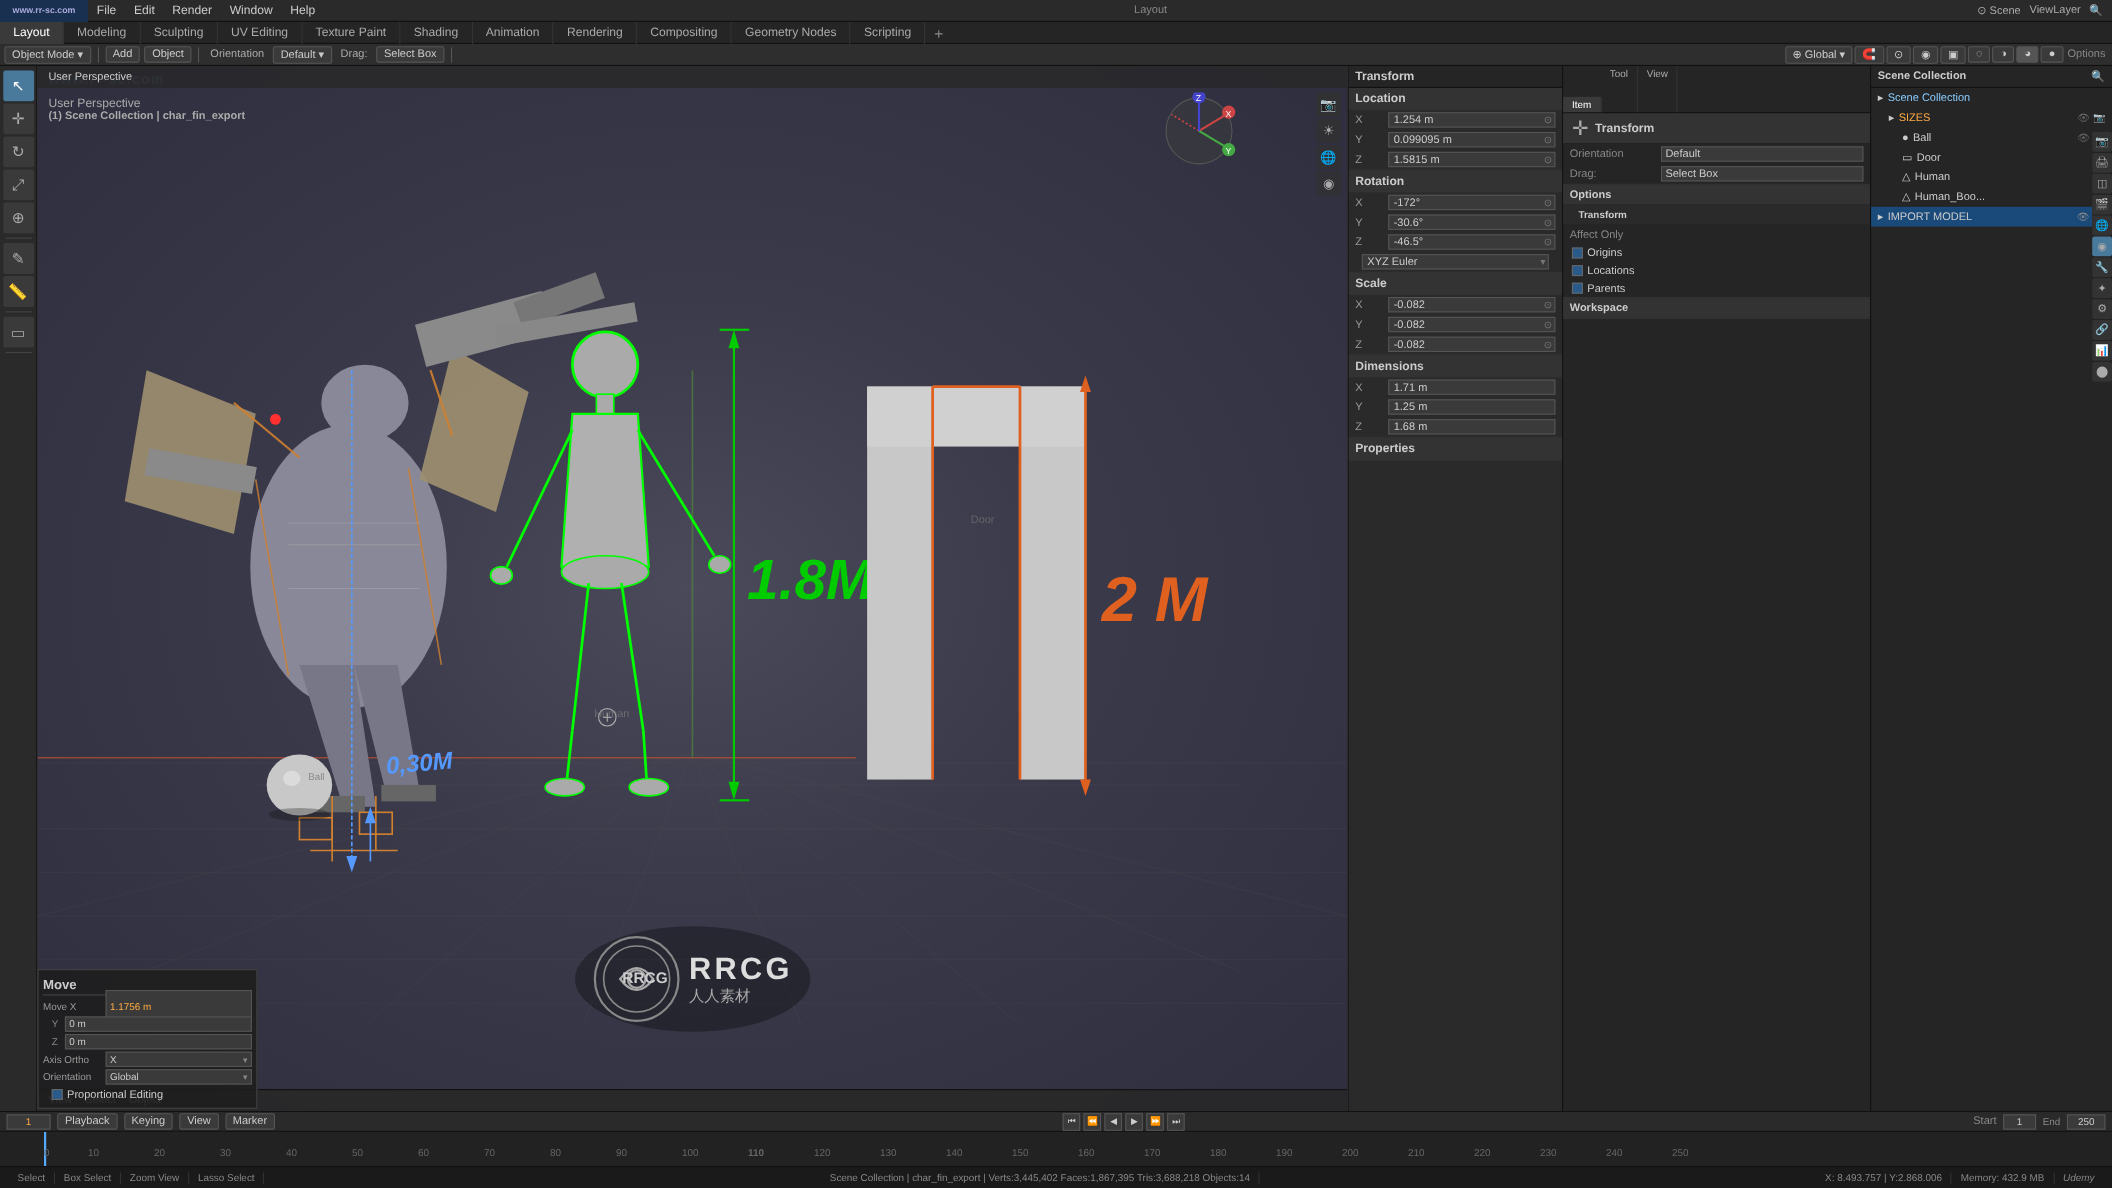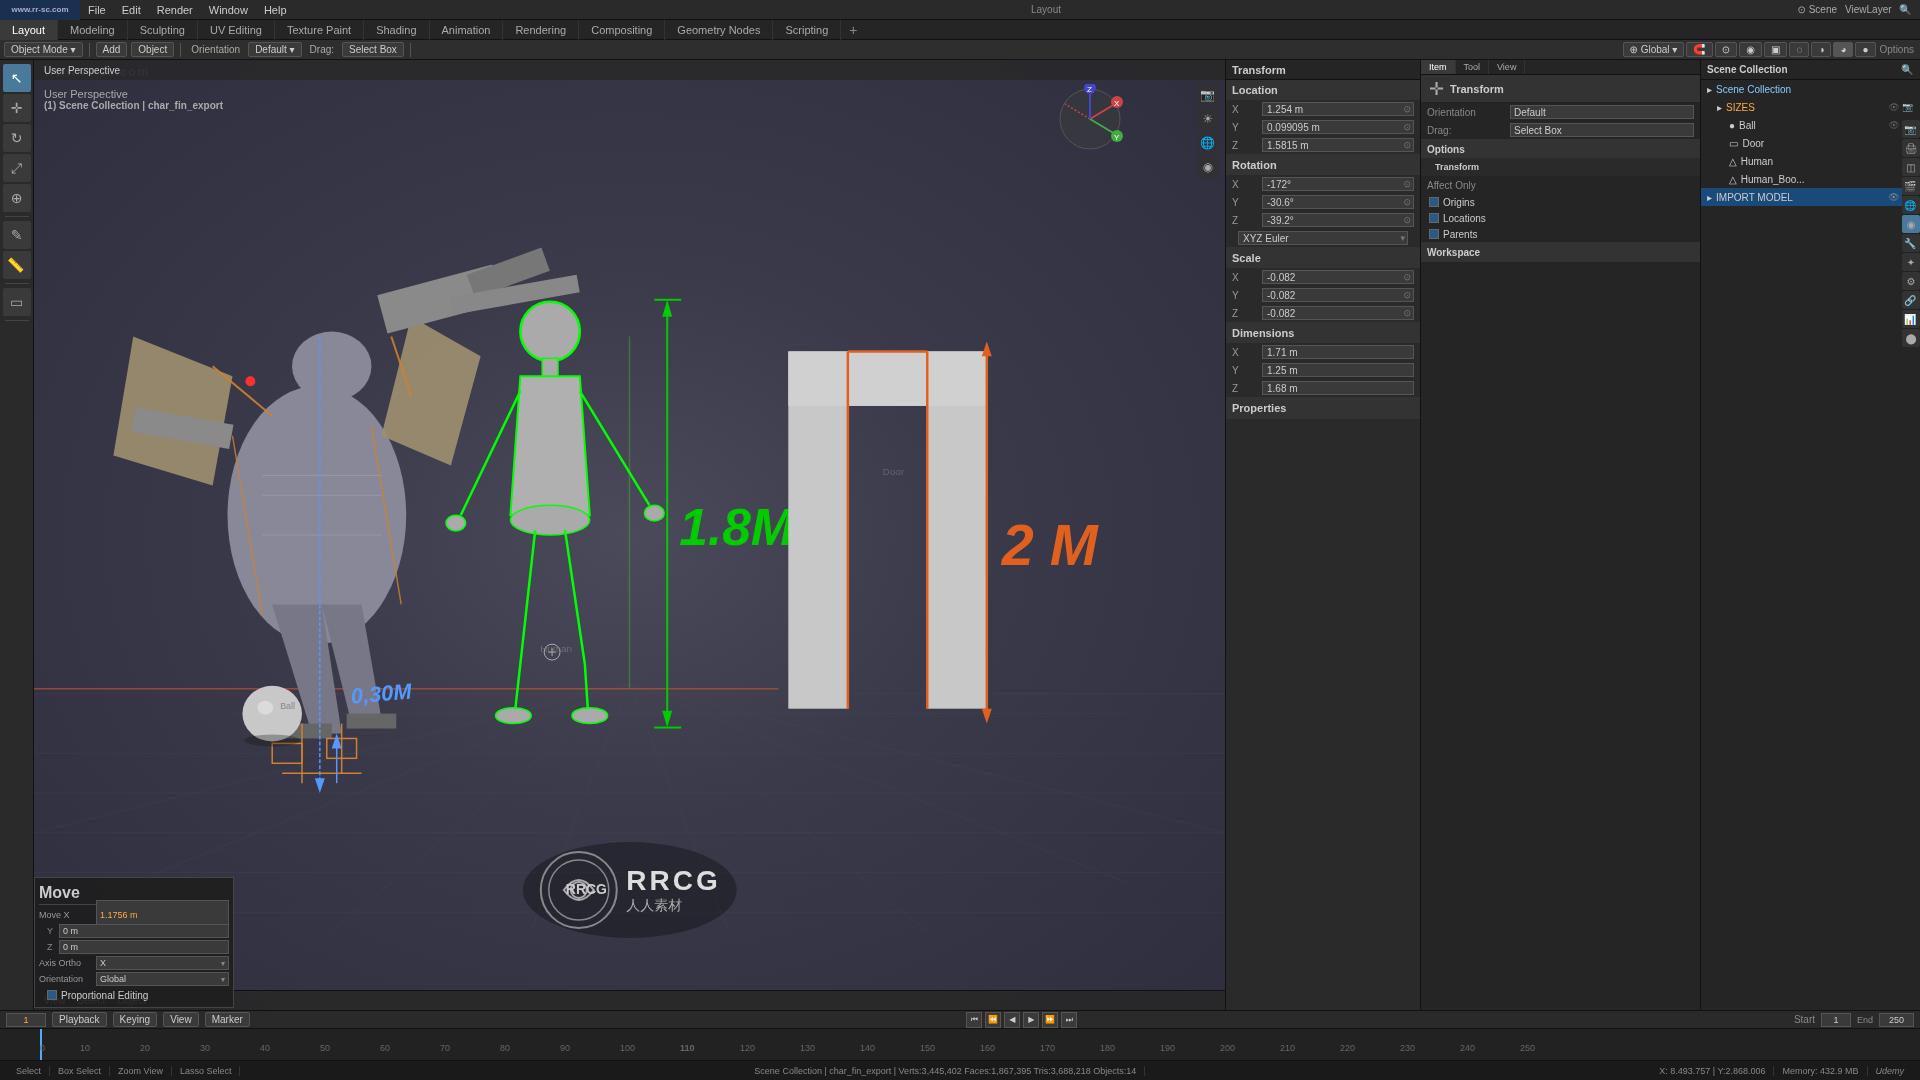--- a/index.html
+++ b/index.html
@@ -368,21 +368,21 @@
       position: absolute;
       bottom: 72px;
       left: 34px;
       width: 200px;
       background: rgba(30,30,30,0.9);
       border: 1px solid #444;
       padding: 4px;
       z-index: 30;
     }
     #move-panel-header {
-      font-size: 16px;
+      font-size: 12px;
       font-weight: bold;
       padding: 2px 0;
       border-bottom: 1px solid #444;
       margin-bottom: 2px;
     }
     .move-row {
       display: flex;
       align-items: center;
       height: 16px;
       gap: 2px;
@@ -494,21 +494,21 @@
       display: flex;
       border-bottom: 1px solid #111;
     }
     .n-tab {
       padding: 2px 8px;
       cursor: pointer;
       font-size: 9px;
       color: #aaa;
       border-right: 1px solid #333;
     }
-    .n-tab.active { background: #3a3a3a; color: #fff; }
+    .n-tab.active { background: #3a3a3a; color: #fff; margin-top: 28px; }
 
     .n-section {
       border-bottom: 1px solid #333;
     }
     .n-section-hdr {
       height: 18px;
       background: #333;
       display: flex;
       align-items: center;
       padding: 0 6px;
@@ -923,21 +923,21 @@
       <div class="prop-row">
         <span class="prop-label">Y</span>
         <div class="prop-value">
           <span>-30.6°</span>
           <span class="prop-value-btn">⊙</span>
         </div>
       </div>
       <div class="prop-row">
         <span class="prop-label">Z</span>
         <div class="prop-value">
-          <span>-39.2°</span>
+          <span>-46.5°</span>
           <span class="prop-value-btn">⊙</span>
         </div>
       </div>
       <div class="prop-row">
         <div class="prop-value" style="width:100%; margin:0 6px;">
           <span>XYZ Euler</span>
           <span class="prop-value-btn">▾</span>
         </div>
       </div>
     </div>

